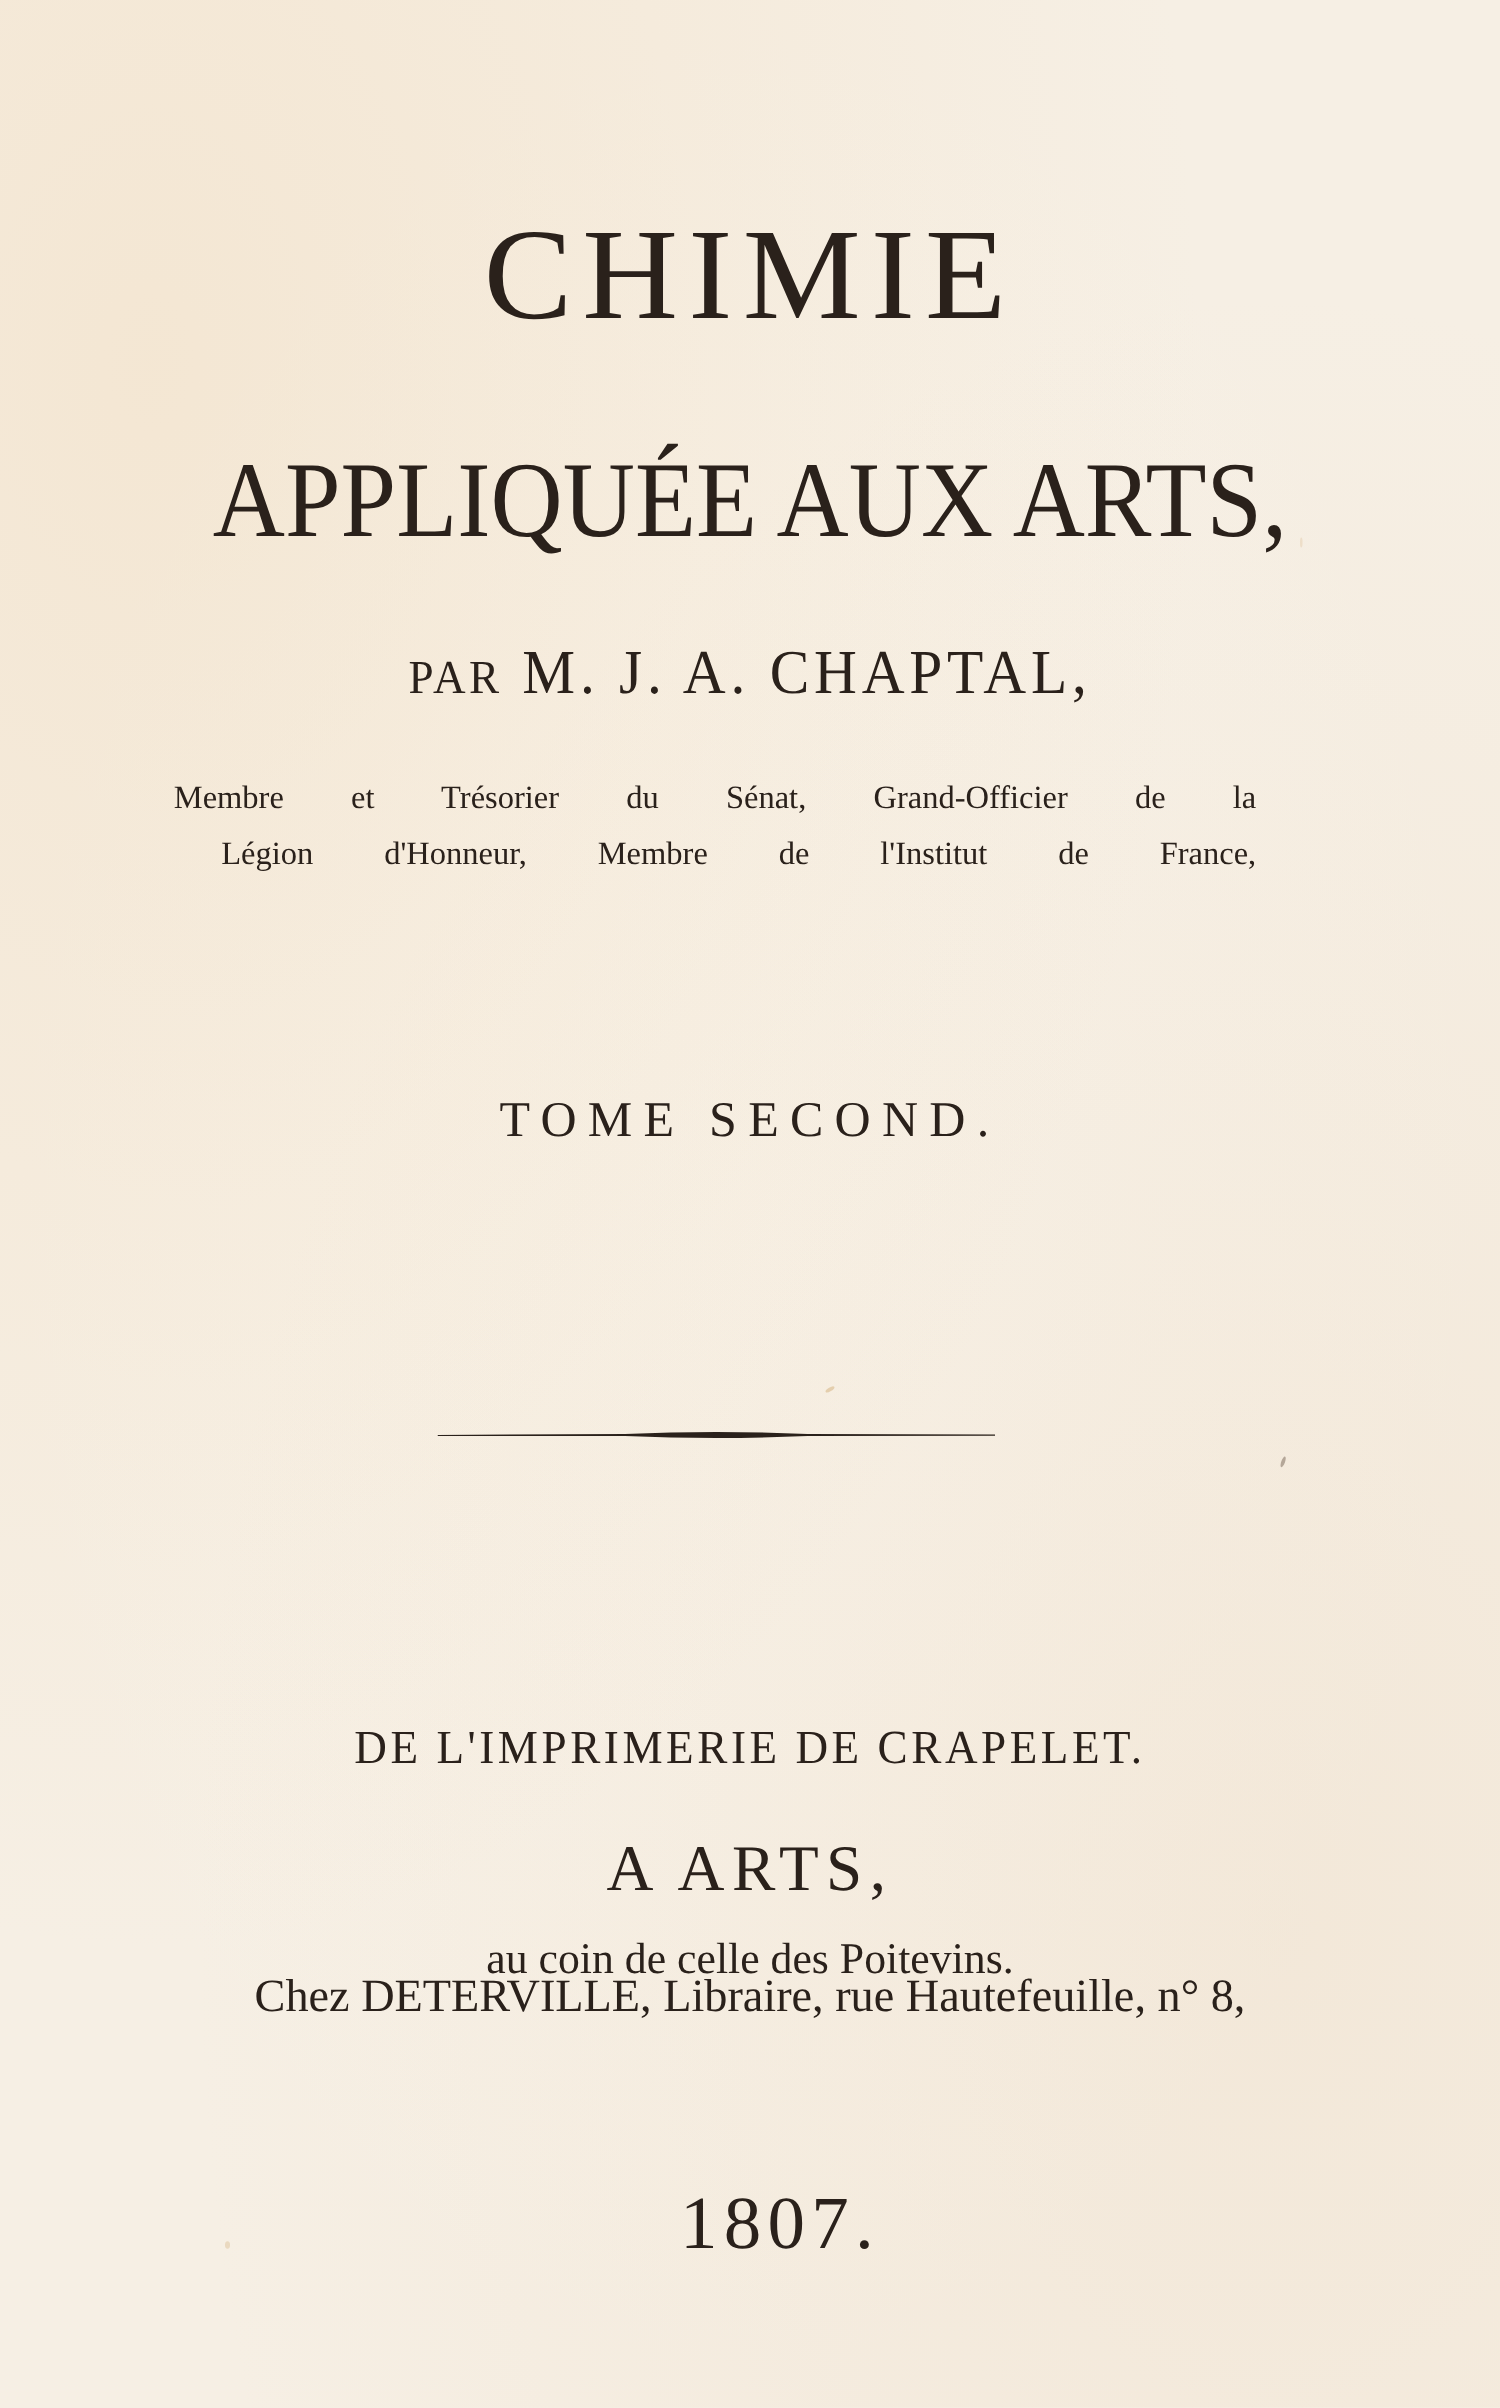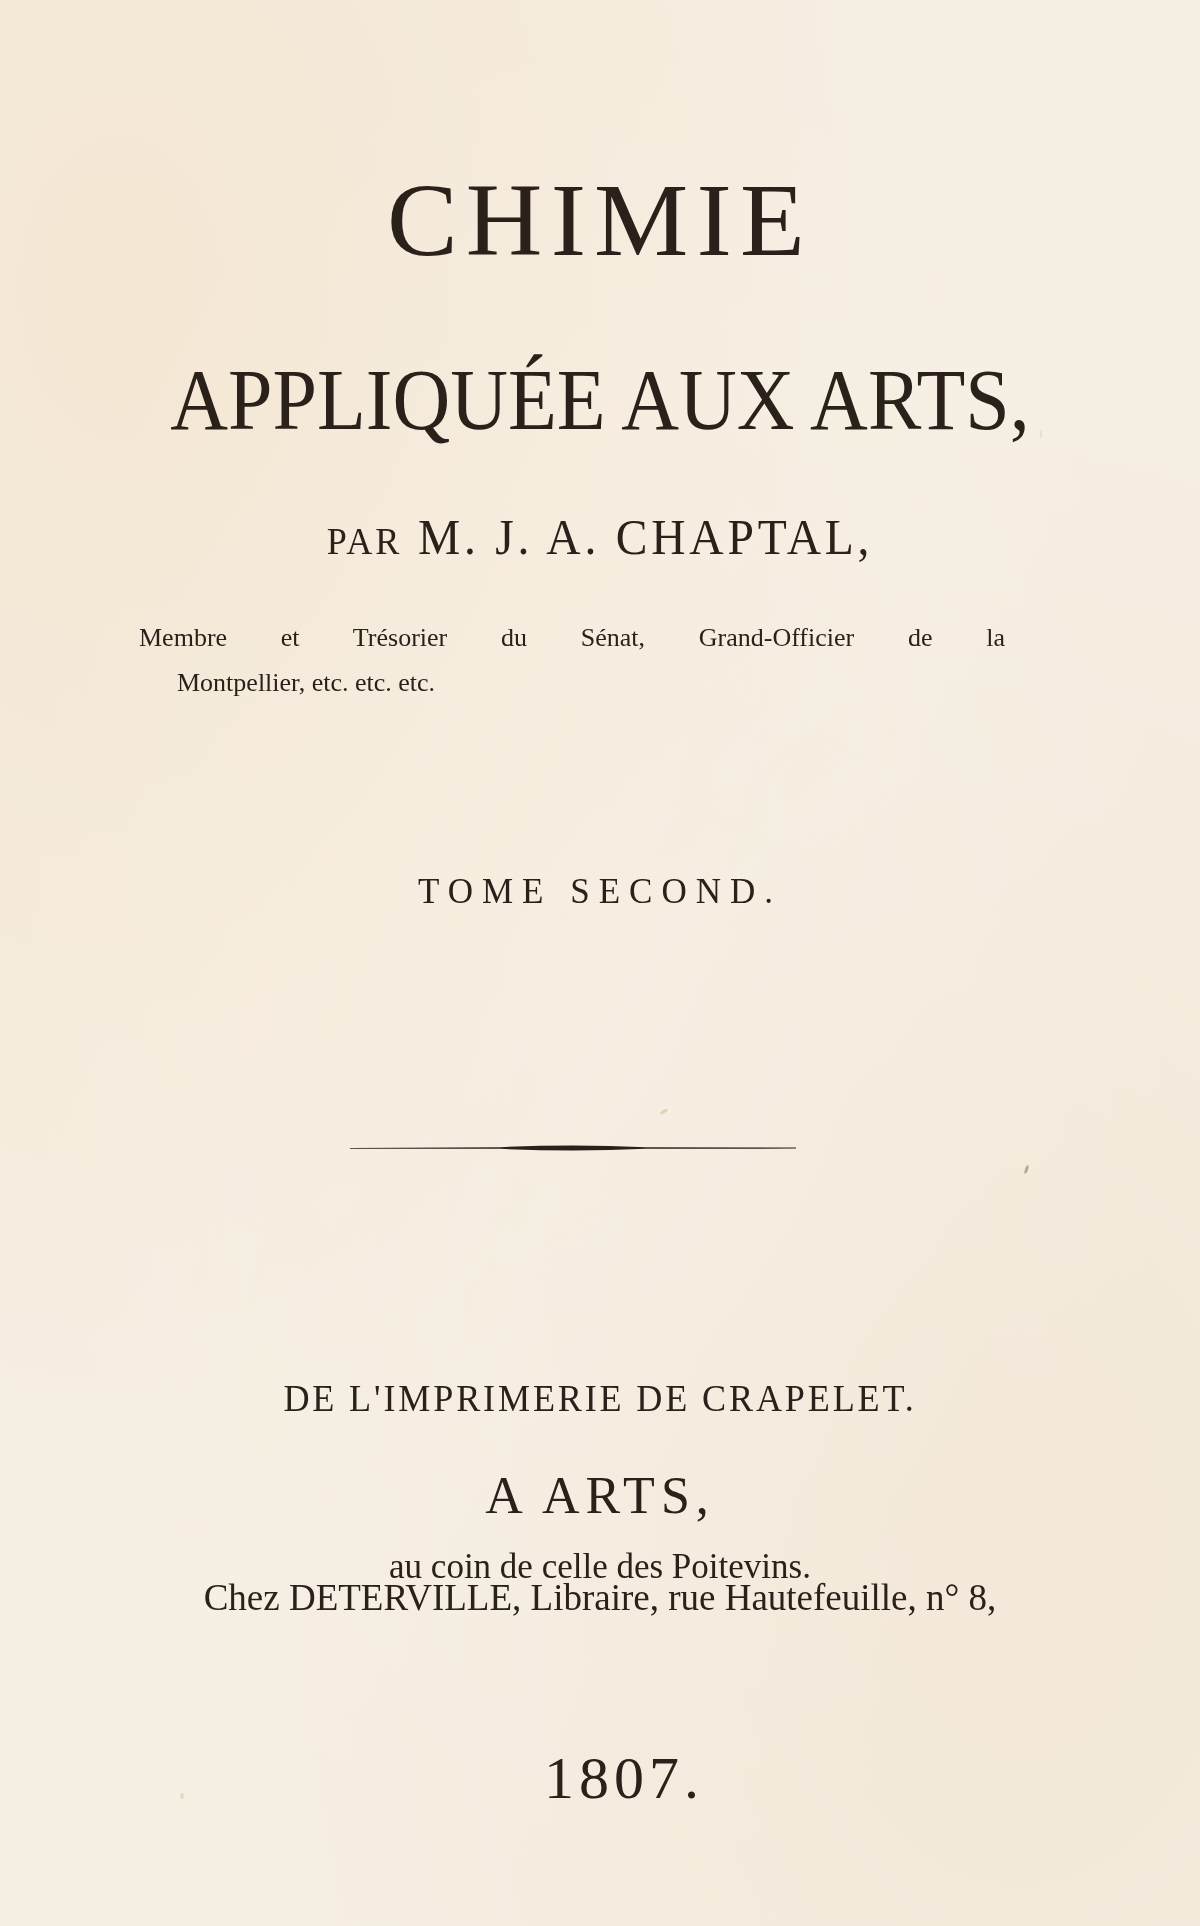--- a/index.html
+++ b/index.html
@@ -31,21 +31,21 @@
   .credentials {
     position: absolute; left: 139px; width: 866px; top: 615px;
     font-size: 26px; line-height: 45px; transform-origin: left top;
     font-family: "Liberation Serif", serif;
   }
   .credentials div { white-space: nowrap; }
   .credentials .l1 { text-align: justify; text-align-last: justify; }
   .credentials .l2, .credentials .l3 { padding-left: 38px; text-align: justify; text-align-last: justify; }
   .credentials .l4 { padding-left: 38px; }
   .tome {
-    top: 872px; font-size: 35px; letter-spacing: 9px;
+    top: 872px; font-size: 40px; letter-spacing: 9px;
   }
   .rule {
     position: absolute; top: 1144px; left: 350px; width: 446px; height: 8px;
   }
   .printer {
     top: 1376px; font-size: 38px; letter-spacing: 3px;
     transform: scaleX(0.95);
   }
   .city {
     top: 1466px; font-size: 52px; letter-spacing: 6px;
@@ -68,21 +68,21 @@
 
 <div class="line subtitle">APPLIQUÉE AUX ARTS,</div>
 
 <div class="line author">
   <span class="sc" style="text-transform:uppercase;">Par</span>
   <span>M. J. A. CHAPTAL,</span>
 </div>
 
 <div class="credentials">
   <div class="l1">Membre et Trésorier du Sénat, Grand-Officier de la</div>
-  <div class="l4">Montpellier, etc. etc. etc.</div>
+  <div class="l2">Légion d'Honneur, Membre de l'Institut de France,</div>
 </div>
 
 <div class="line tome">TOME SECOND.</div>
 
 <svg class="rule" viewBox="0 0 446 8" preserveAspectRatio="none">
   <path d="M0 4 L150 3.2 Q223 0 296 3.2 L446 3.6 L446 4.6 L296 4.8 Q223 8 150 4.8 L0 4.8 Z" fill="#2a211b"></path>
 </svg>
 
 <div class="line printer">DE L'IMPRIMERIE DE CRAPELET.</div>
 

